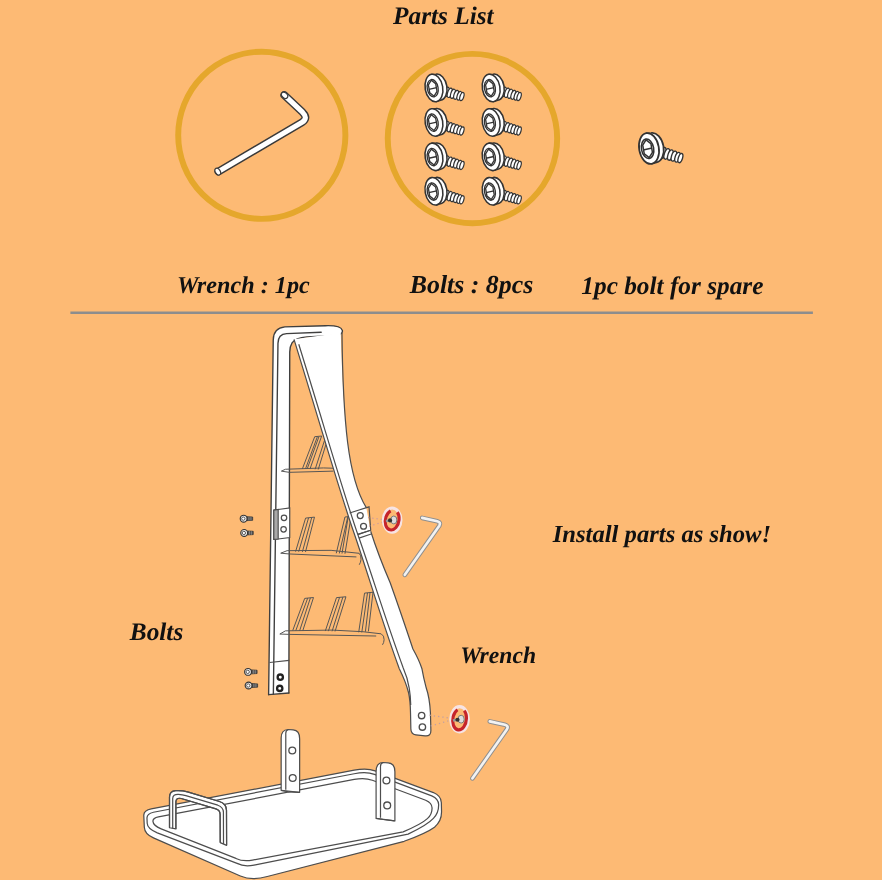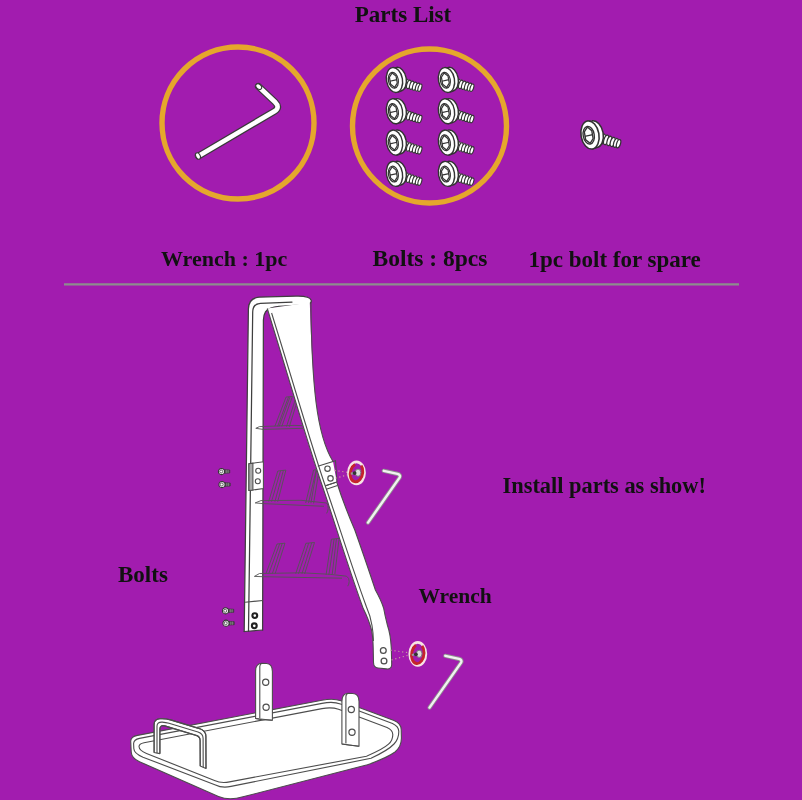--- a/index.html
+++ b/index.html
@@ -1,16 +1,16 @@
 <!DOCTYPE html>
 <html><head>
 <meta charset="utf-8">
 <style>
   html,body{margin:0;padding:0;background:#fff;}
-  #page{position:relative;width:802px;height:800px;background:#a21caf;overflow:hidden;}
+  #page{position:relative;width:802px;height:800px;background:#fdba74;overflow:hidden;font-style:italic;}
   svg{display:block;}
   .lbl{font-family:"Liberation Serif",serif;font-weight:bold;fill:#111;}
 </style>
 </head>
 <body>
 <div id="page">
 <svg width="802" height="800" viewBox="0 0 802 800" xmlns="http://www.w3.org/2000/svg">
 <defs>
   <g id="bolt">
 

